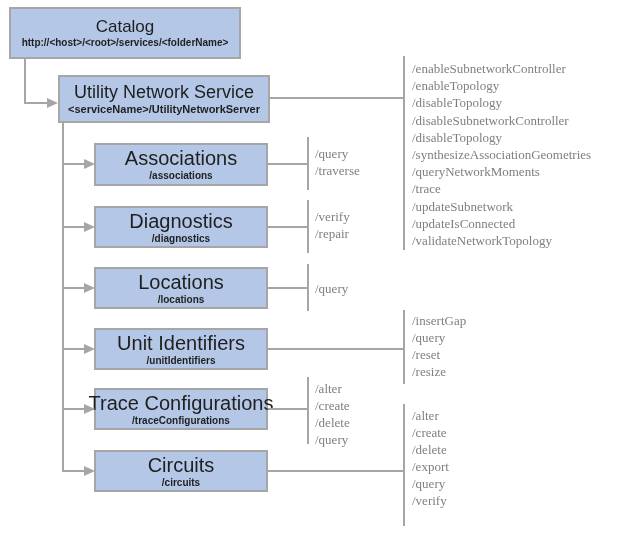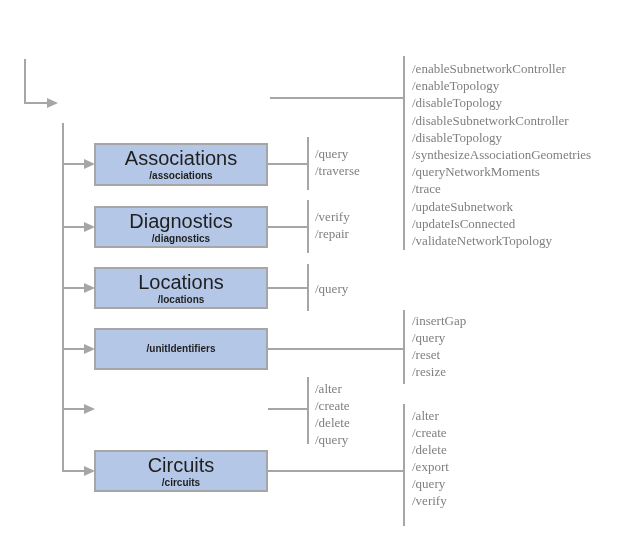--- a/index.html
+++ b/index.html
@@ -37,41 +37,54 @@
     white-space:nowrap;
     font-family:Liberation Serif, serif;
   }
   .ops.small-gap{line-height:17px;}
 </style>
 </head>
 <body>
 
 <div id="canvas">
 
+  <div class="node catalog" style="left:9px;top:7px;width:232px;height:52px">
+    <div class="node-title">Catalog</div>
+    <div class="node-subtitle">http://&lt;host&gt;/&lt;root&gt;/services/&lt;folderName&gt;</div>
+  </div>
 
+  <div class="node uns" style="left:58px;top:75px;width:212px;height:48px">
+    <div class="node-title">Utility Network Service</div>
+    <div class="node-subtitle">&lt;serviceName&gt;/UtilityNetworkServer</div>
+  </div>
 
   <div class="node" style="left:94px;top:143px;width:174px;height:43px">
     <div class="node-title">Associations</div>
     <div class="node-subtitle">/associations</div>
   </div>
 
   <div class="node" style="left:94px;top:206px;width:174px;height:42px">
     <div class="node-title">Diagnostics</div>
     <div class="node-subtitle">/diagnostics</div>
   </div>
 
   <div class="node" style="left:94px;top:267px;width:174px;height:42px">
     <div class="node-title">Locations</div>
     <div class="node-subtitle">/locations</div>
   </div>
 
   <div class="node" style="left:94px;top:328px;width:174px;height:42px">
+    <div class="node-title">Unit Identifiers</div>
     <div class="node-subtitle">/unitIdentifiers</div>
   </div>
 
+  <div class="node" style="left:94px;top:388px;width:174px;height:42px">
+    <div class="node-title">Trace Configurations</div>
+    <div class="node-subtitle">/traceConfigurations</div>
+  </div>
 
   <div class="node" style="left:94px;top:450px;width:174px;height:42px">
     <div class="node-title">Circuits</div>
     <div class="node-subtitle">/circuits</div>
   </div>
 
   <div class="line" style="left:24px;top:59px;width:2px;height:45px"></div>
   <div class="line" style="left:24px;top:102px;width:23px;height:2px"></div>
   <div class="arrow" style="left:47px;top:98px"></div>
 

